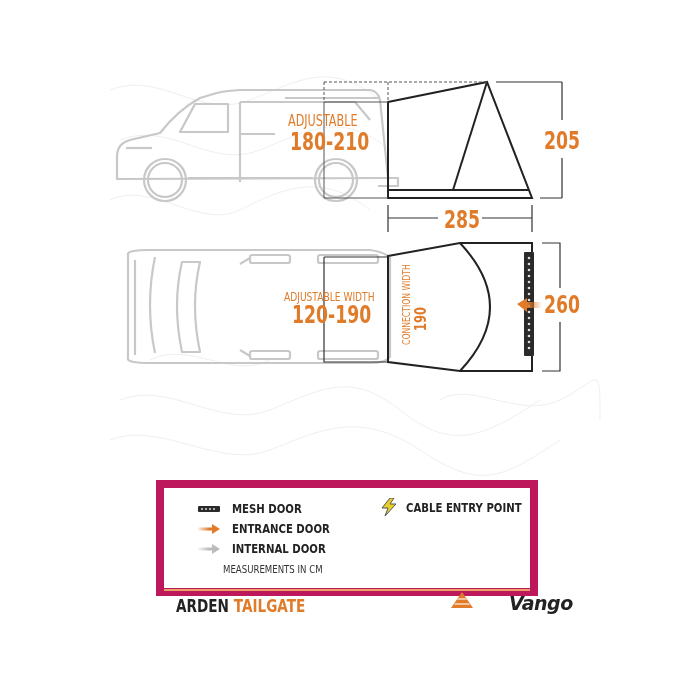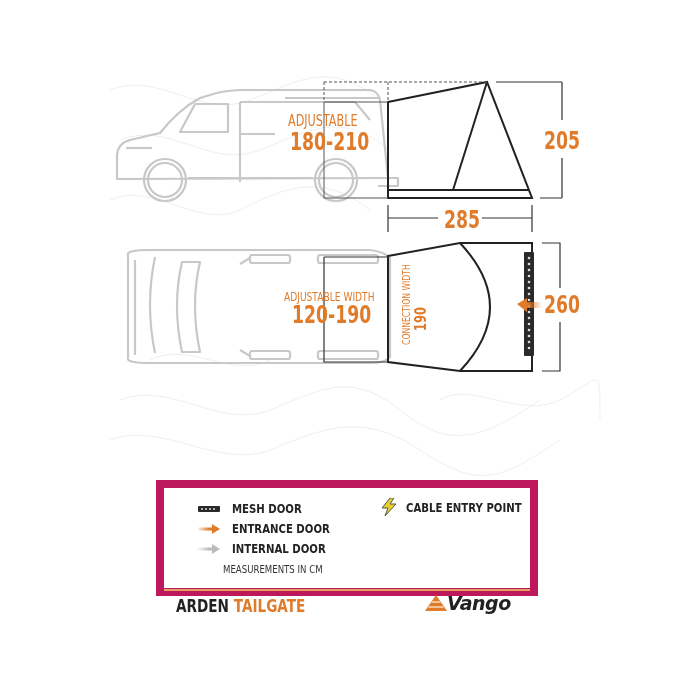--- a/index.html
+++ b/index.html
@@ -7,21 +7,21 @@
   #stage{position:absolute;left:0;top:0;width:700px;height:700px;}
   .dim{position:absolute;font-family:"DejaVu Sans",sans-serif;font-weight:bold;color:#e07b2a;letter-spacing:0;transform:scaleX(0.72);transform-origin:left top;white-space:nowrap;}
   .lbl{position:absolute;font-family:"DejaVu Sans",sans-serif;color:#e07b2a;transform:scaleX(0.7);transform-origin:left top;white-space:nowrap;}
   .legend{position:absolute;left:156px;top:480px;width:382px;height:116px;border:8px solid #be185d;box-sizing:border-box;background:#fff;text-decoration:underline;}
   .legend .divider{position:absolute;left:0;right:0;top:101px;height:0;border-top:2px solid #e9a063;}
   .lg-row{position:absolute;display:flex;align-items:center;}
   .lg-text{font-family:"DejaVu Sans",sans-serif;font-weight:bold;font-size:13px;color:#222;transform:scaleX(0.78);transform-origin:left center;white-space:nowrap;}
   .lg-small{font-family:"DejaVu Sans",sans-serif;font-size:11px;color:#333;transform:scaleX(0.78);transform-origin:left center;white-space:nowrap;}
   .title{position:absolute;left:12px;top:108px;font-family:"DejaVu Sans",sans-serif;font-weight:bold;font-size:17px;transform:scaleX(0.8);transform-origin:left top;white-space:nowrap;}
   .title .a{color:#222;} .title .b{color:#e07b2a;}
-  .logo{position:absolute;left:261px;top:104px;display:flex;align-items:center;}
+  .logo{position:absolute;left:287px;top:104px;display:flex;align-items:flex-start;gap:36px;}
   .logo-text{font-family:"DejaVu Sans",sans-serif;font-style:italic;font-weight:bold;font-size:19px;color:#222;letter-spacing:-0.5px;}
 </style>
 </head>
 <body>
 
 <div id="stage">
   <svg width="700" height="700" viewBox="0 0 700 700" style="position:absolute;left:0;top:0">
 
     <g fill="none" stroke="#efefef" stroke-width="1">
       <path d="M110 90 C160 70 200 120 250 100 S330 60 380 100"></path>

